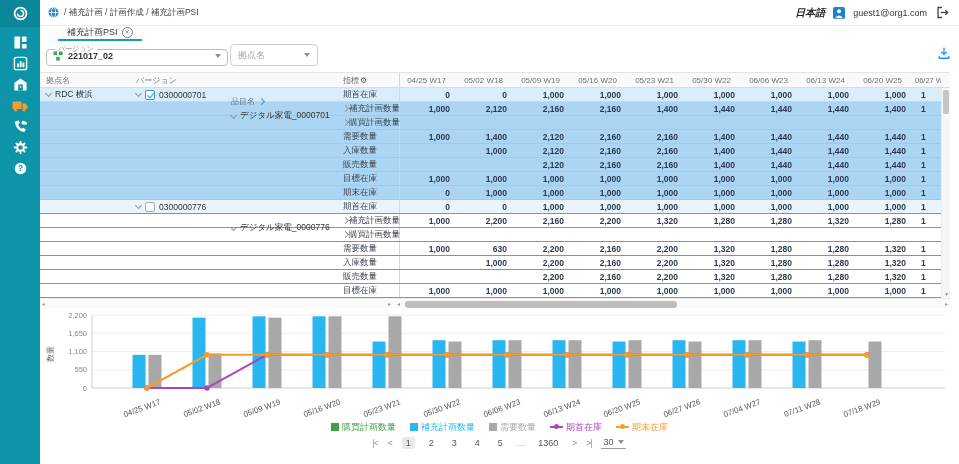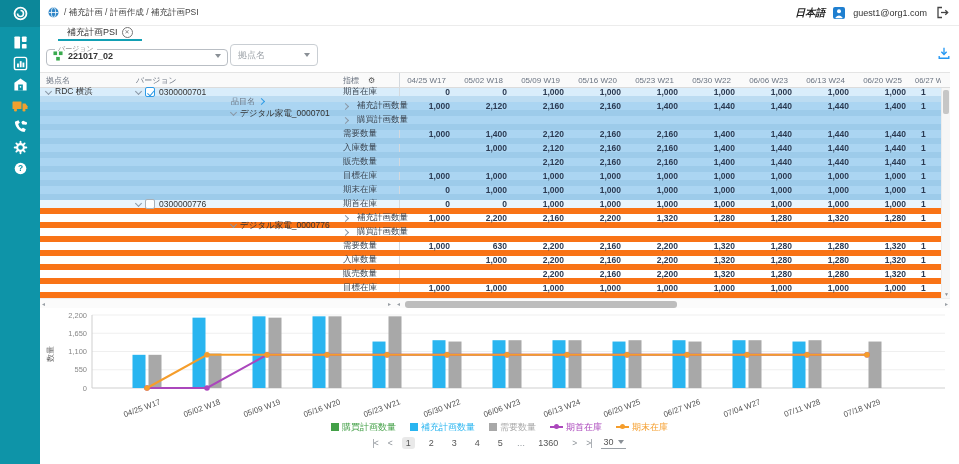--- a/index.html
+++ b/index.html
@@ -27,28 +27,28 @@
   .vfield .vrow{display:flex;align-items:center;gap:5px;margin-top:-3px;}
   .vval{font-size:9px;color:#333;font-weight:bold;}
   .sel{border:1px solid #c9ced3;border-radius:4px;height:22px;display:flex;align-items:center;padding:0 7px;color:#9aa0a6;font-size:9px;box-sizing:border-box;background:#fff;}
   .sel .arr,.vfield .arr{margin-left:auto;}
   .arr{width:0;height:0;border-left:3.5px solid transparent;border-right:3.5px solid transparent;border-top:4px solid #8a9096;display:inline-block;}
   .w-site{width:88px;} .w-cat{width:104px;} .w-item{width:132px;}
   .dl-btn{margin-left:auto;align-self:center;cursor:pointer;}
   
   .tablewrap{position:relative;width:910px;margin-top:1px;}
   .thead{display:flex;height:16px;background:#fafafa;border-top:1px solid #e4e4e4;border-bottom:1px solid #dcdcdc;align-items:center;box-sizing:border-box;font-size:8px;color:#6a7380;}
-  .trow{display:flex;height:14px;align-items:center;border-bottom:6px solid #f97316;box-sizing:border-box;background:#fff;}
+  .trow{display:flex;height:14px;align-items:center;border-bottom:1px solid #f97316;box-sizing:border-box;background:#fff;}
   .trow.selmid{background:#abd5f2;border-color:#9dcbea;}
   .trow.selhead{background:#d9edfb;border-color:#bcdcf2;}
   .trow.g2head{background:#e9f4fd;}
   .c0{width:90px;} .c1{width:95px;} .c2{width:110px;margin-top:43px;}
   .c3{width:65px;border-right:1px solid #d4d9de;align-self:stretch;display:flex;align-items:center;}
   .c0,.c1,.c2{padding-left:6px;box-sizing:border-box;display:flex;align-items:center;gap:4px;}
-  .c3{padding-left:8px;box-sizing:border-box;gap:9px;}
+  .c3{padding-left:8px;box-sizing:border-box;gap:1px;}
   .cellname{font-size:8.5px;color:#333;white-space:nowrap;}
   .metric{font-size:8.5px;color:#3a4450;white-space:nowrap;}
   .cw{width:57px;text-align:right;padding-right:7px;box-sizing:border-box;font-size:8.5px;font-weight:bold;color:#2b3a52;white-space:nowrap;overflow:hidden;}
   .whead{font-weight:normal;color:#6a7380;font-size:8px;text-align:center;padding-right:4px;}
   .cstub{width:28px;text-align:left;padding-left:8px;padding-right:0;}
   .whead.cstub{font-size:7.5px;padding-left:2px;}
   .corner{width:9px;}
   .chd,.chr{display:inline-block;width:4px;height:4px;border-right:1.2px solid #8a97a5;border-bottom:1.2px solid #8a97a5;flex:none;}
   .chd{transform:rotate(45deg);margin-top:-2px;}
   .chr{transform:rotate(-45deg);}

